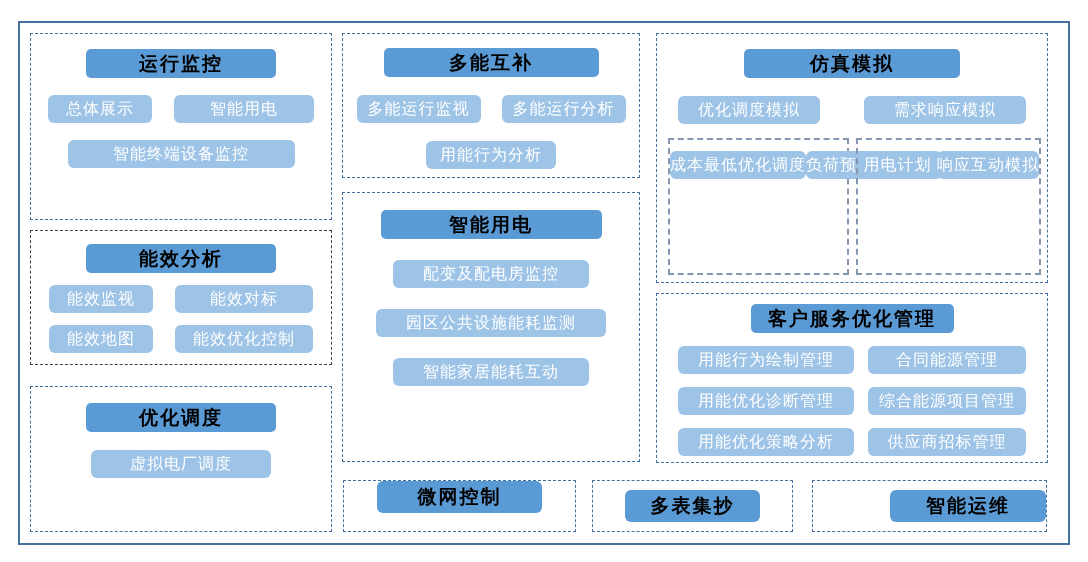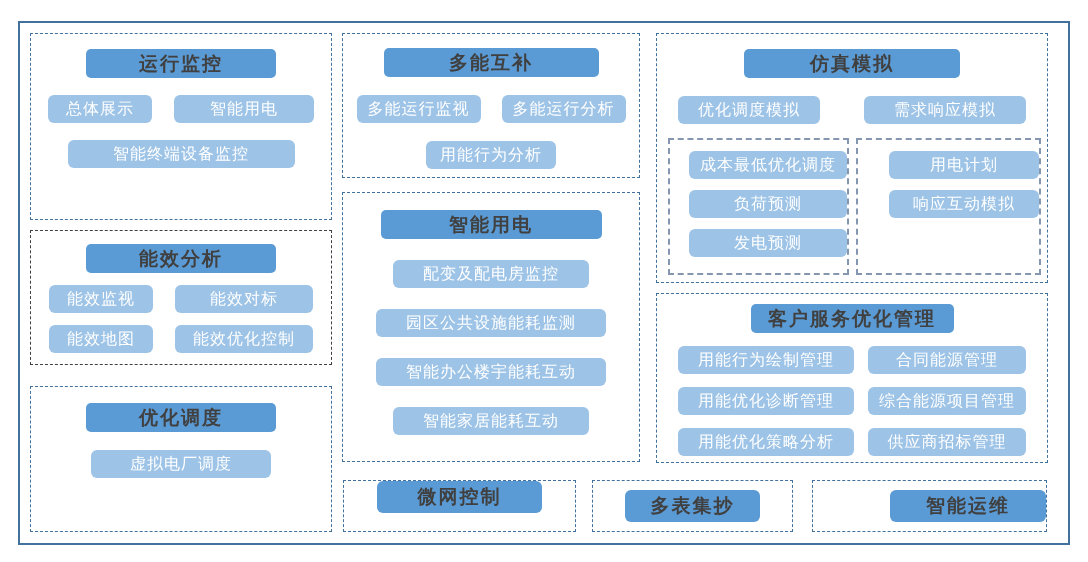--- a/index.html
+++ b/index.html
@@ -29,26 +29,25 @@
     border: 1px dashed var(--dashed-blue);
     display: flex;
     flex-direction: column;
     align-items: center;
   }
   .group.dark { border: 1px dashed var(--dashed-dark); }
   .subgroup {
     position: absolute;
     border: 2px dashed var(--dashed-gray);
     display: flex;
-    flex-direction: column;
-    align-items: flex-end;
+    align-items: flex-start;
   }
   .hdr {
     background: var(--header-blue);
-    color: #404040;
+    color: #000000;
     font-weight: 700;
     font-size: 19px;
     letter-spacing: 2px;
     border-radius: 5px;
     height: 29px;
     display: flex;
     align-items: center;
     justify-content: center;
     white-space: nowrap;
   }
@@ -171,21 +170,20 @@
   </div>
   <div class="row">
     <div class="btn wide">用能行为分析</div>
   </div>
 </div>
 
 <div class="group g5">
   <div class="hdr">智能用电</div>
   <div class="btn">配变及配电房监控</div>
   <div class="btn">园区公共设施能耗监测</div>
-  <div class="btn">智能办公楼宇能耗互动</div>
   <div class="btn">智能家居能耗互动</div>
 </div>
 
 <div class="group g6">
   <div class="hdr">仿真模拟</div>
   <div class="row">
     <div class="btn c1">优化调度模拟</div>
     <div class="btn c2">需求响应模拟</div>
   </div>
   <div class="subgroup sub-left">

